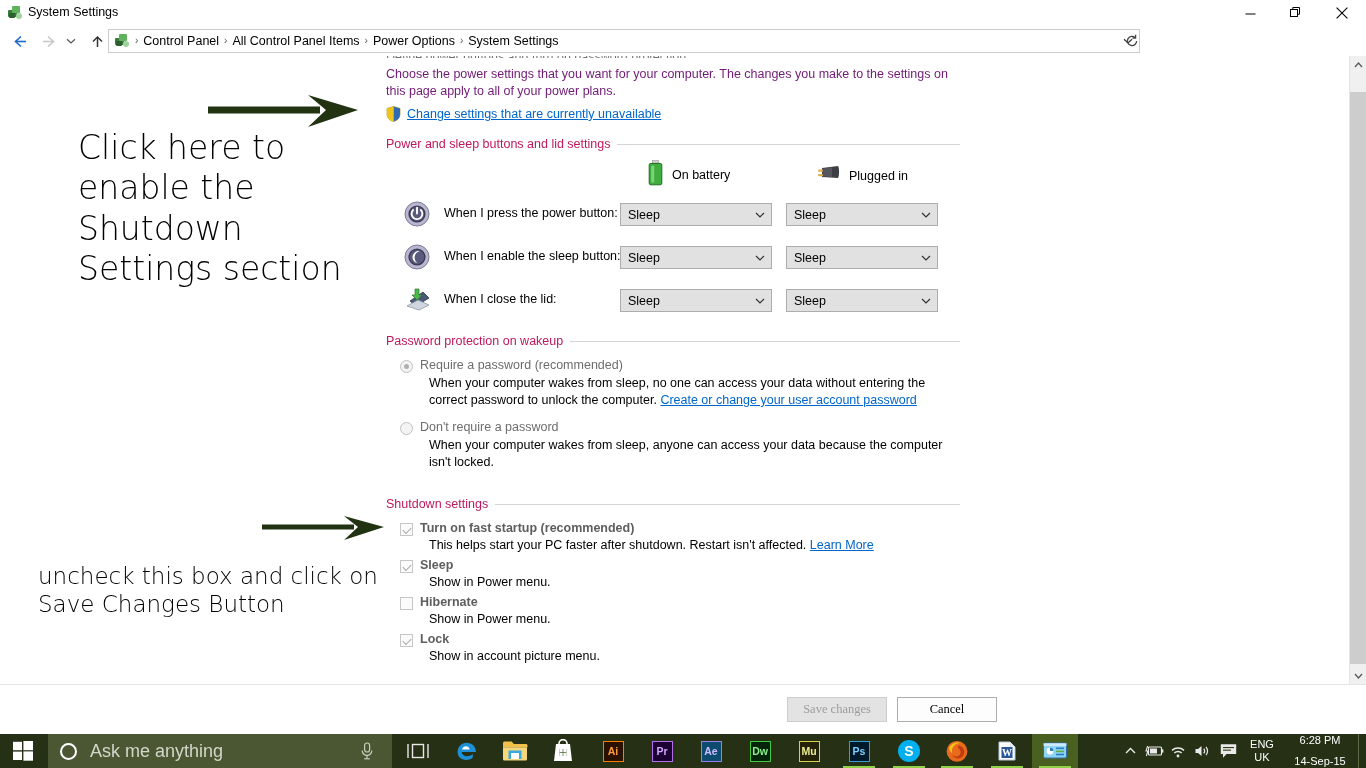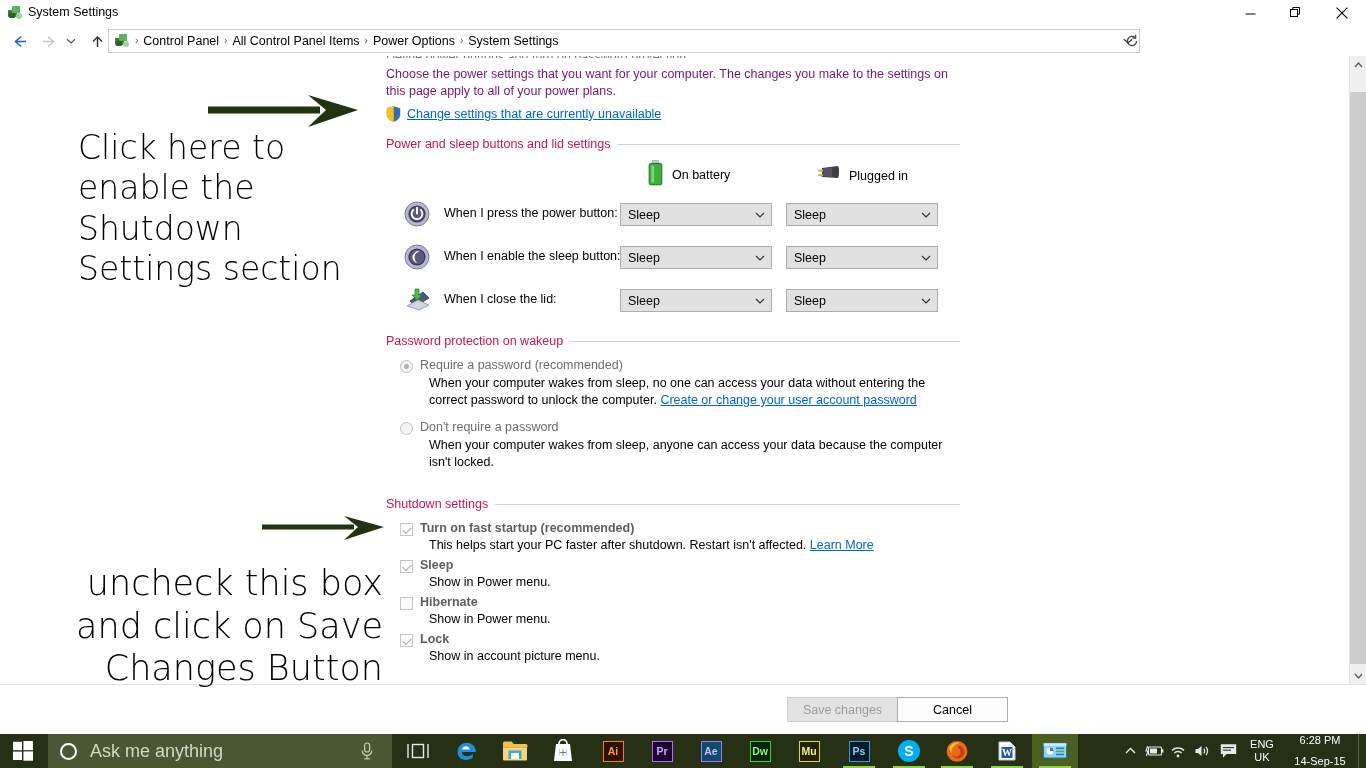--- a/index.html
+++ b/index.html
@@ -170,36 +170,36 @@
     position: absolute; left: 0; top: 36px; width: 17px; height: 572px;
     background: #cdcdcd;
   }
 
   
   .footer {
     position: absolute; left: 0; top: 684px; width: 1366px; height: 50px;
     background: #ffffff; border-top: 1px solid #e3e3e3;
   }
   .btn {
-    position: absolute; top: 12px; height: 25px; width: 111px;
+    position: absolute; top: 12px; height: 25px; width: 100px;
     border: 1px solid #adadad; background: #e1e1e1;
     font-size: 12.5px; color: #000;
-    display: flex; align-items: center; justify-content: center;
+    display: flex; align-items: center; justify-content: center; font-family: Liberation Serif, serif;
   }
   .btn.disabled { color: #9d9d9d; border-color: #cdcdcd; background: #e3e3e3; }
   .btn-save { left: 787px; }
   .btn-cancel { left: 897px; background: #fdfdfd; }
 
   
   .anno-text {
     position: absolute; color: #000; font-weight: 300;
     font-family: "DejaVu Sans", sans-serif; line-height: 1.22;
   }
   .anno1 { left: 78px; top: 128px; width: 300px; font-size: 33px; }
-  .anno2 { left: 38px; top: 562px; width: 345px; font-size: 35px; text-align: right; }
+  .anno2 { left: 38px; top: 562px; width: 345px; font-size: 23px; }
   .arrow { position: absolute; }
 
   
   .taskbar {
     position: absolute; left: 0; top: 734px; width: 1366px; height: 34px;
     background: #253015;
   }
   .startbtn {
     position: absolute; left: 0; top: 0; width: 46px; height: 34px;
     display: flex; align-items: center; justify-content: center;

